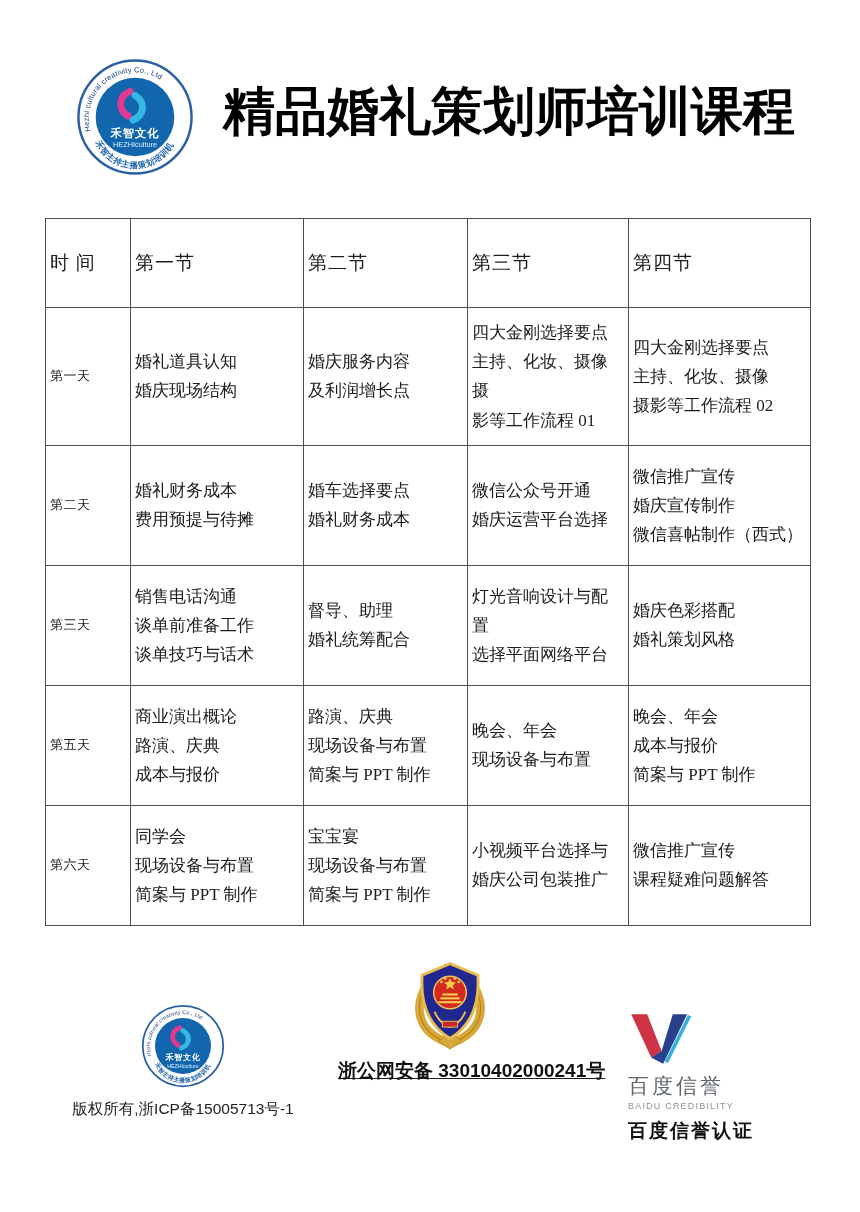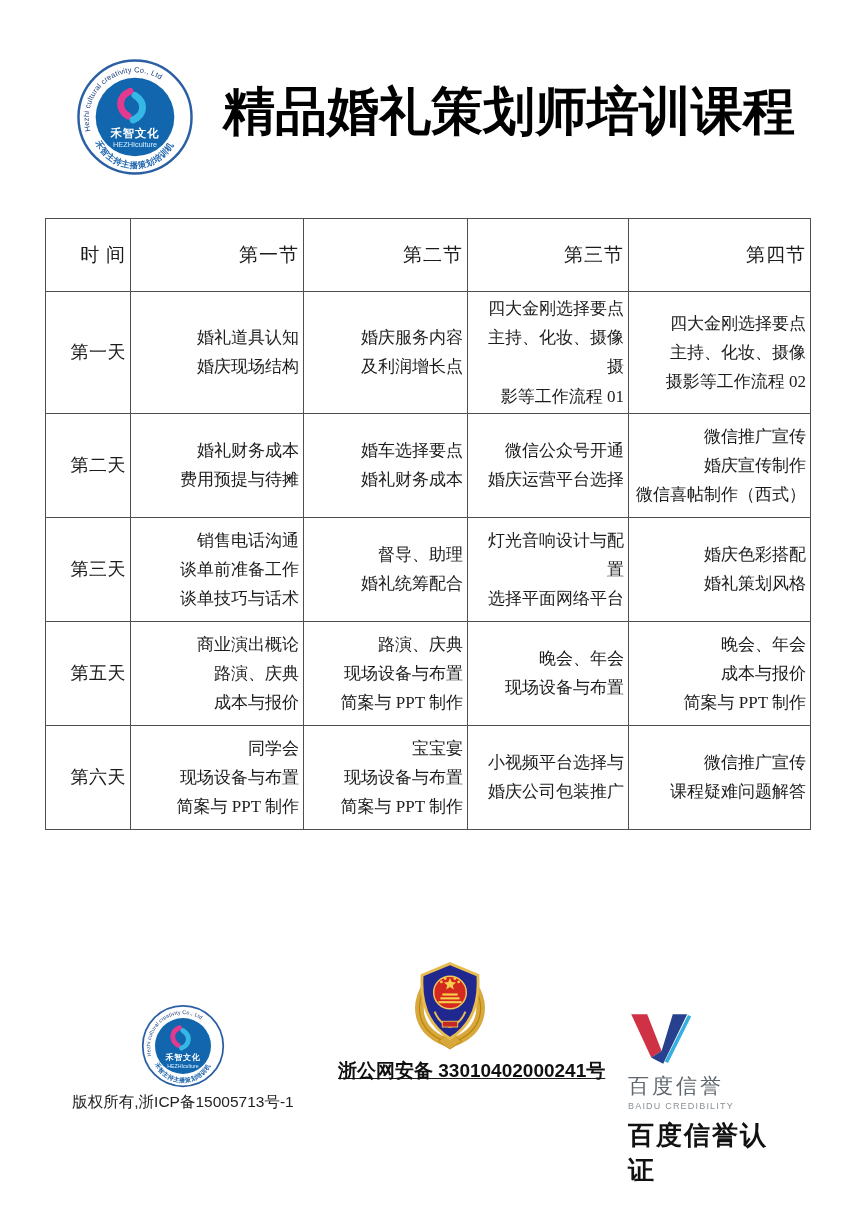--- a/index.html
+++ b/index.html
@@ -16,39 +16,39 @@
     font-size:52px;font-weight:bold;color:#000;
     text-align:center;letter-spacing:0px;line-height:64px;white-space:nowrap;
   }
   
   table.schedule{
     position:absolute;left:45px;top:218px;width:765px;
     border-collapse:collapse;table-layout:fixed;
     font-family:"Liberation Serif","DejaVu Serif",serif;
   }
   table.schedule th,table.schedule td{
-    border:1px solid #4f4f4f;text-align:right;vertical-align:middle;
-    padding:2px 4px;color:#1c1c1c;
+    border:1px solid #4f4f4f;text-align:left;vertical-align:middle;
+    padding:10px 4px;color:#1c1c1c;
   }
   table.schedule th{height:68px;font-weight:normal;font-size:19px;letter-spacing:1px;}
   table.schedule td{height:99px;font-size:17px;line-height:1.72;white-space:pre-line;}
-  table.schedule td.day{font-size:18px;letter-spacing:0.5px;}
+  table.schedule td.day{font-size:13px;letter-spacing:0.5px;}
   tr.r1 td{height:104px;}
   
   .footer-left{position:absolute;left:72px;top:1004px;width:222px;text-align:center;}
   .footer-left .logo{width:84px;height:84px;}
-  .copyright{font-size:15.5px;color:#222;letter-spacing:0px;white-space:nowrap;}
+  .copyright{margin-top:7px;font-size:15.5px;color:#222;letter-spacing:0px;white-space:nowrap;}
   .footer-center{position:absolute;left:338px;top:956px;width:224px;text-align:center;text-decoration:underline;}
   .police-badge{width:96px;height:96px;}
   .police-text{margin-top:2px;font-size:19px;font-weight:bold;color:#111;white-space:nowrap;}
   .footer-right{position:absolute;left:628px;top:1010px;width:144px;text-align:left;}
   .baidu-v{width:64px;height:58px;}
   .baidu-cn{font-size:21px;color:#5f666e;letter-spacing:3px;margin-top:0px;}
   .baidu-en{font-size:9px;color:#8a9096;letter-spacing:1.2px;margin-top:1px;}
-  .baidu-cert{font-size:26px;font-weight:bold;color:#111;letter-spacing:2px;margin-top:7px;}
+  .baidu-cert{font-size:19px;font-weight:bold;color:#111;letter-spacing:2px;margin-top:7px;}
 </style>
 </head>
 <body>
 
 <div>
   <span class="hezhi-logo">
     <svg viewBox="0 0 120 120" width="118" height="118">
       <circle cx="60" cy="60" r="57.5" fill="#ffffff" stroke="#2b5fa3" stroke-width="2.5"></circle>
       <circle cx="60" cy="60" r="40" fill="#1266ae"></circle>
       <path id="arcTop1" d="M 16,78 A 47,47 0 1 1 104,78" fill="none"></path>

